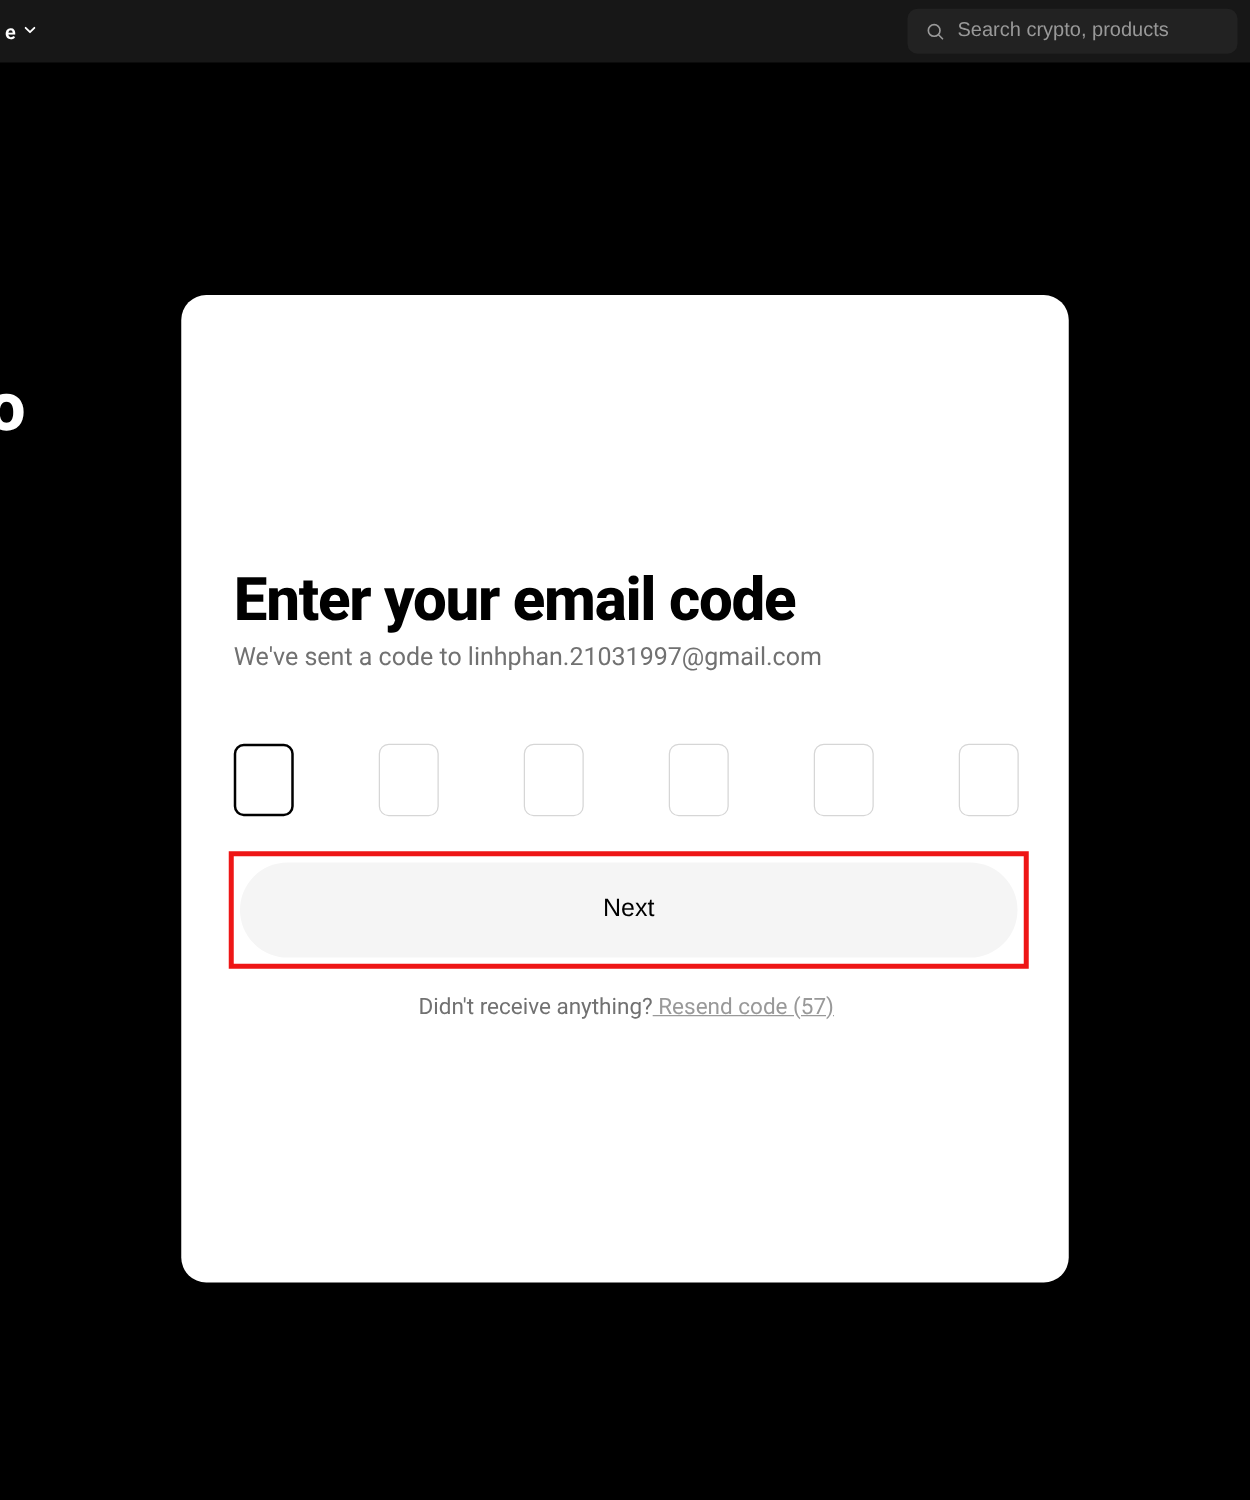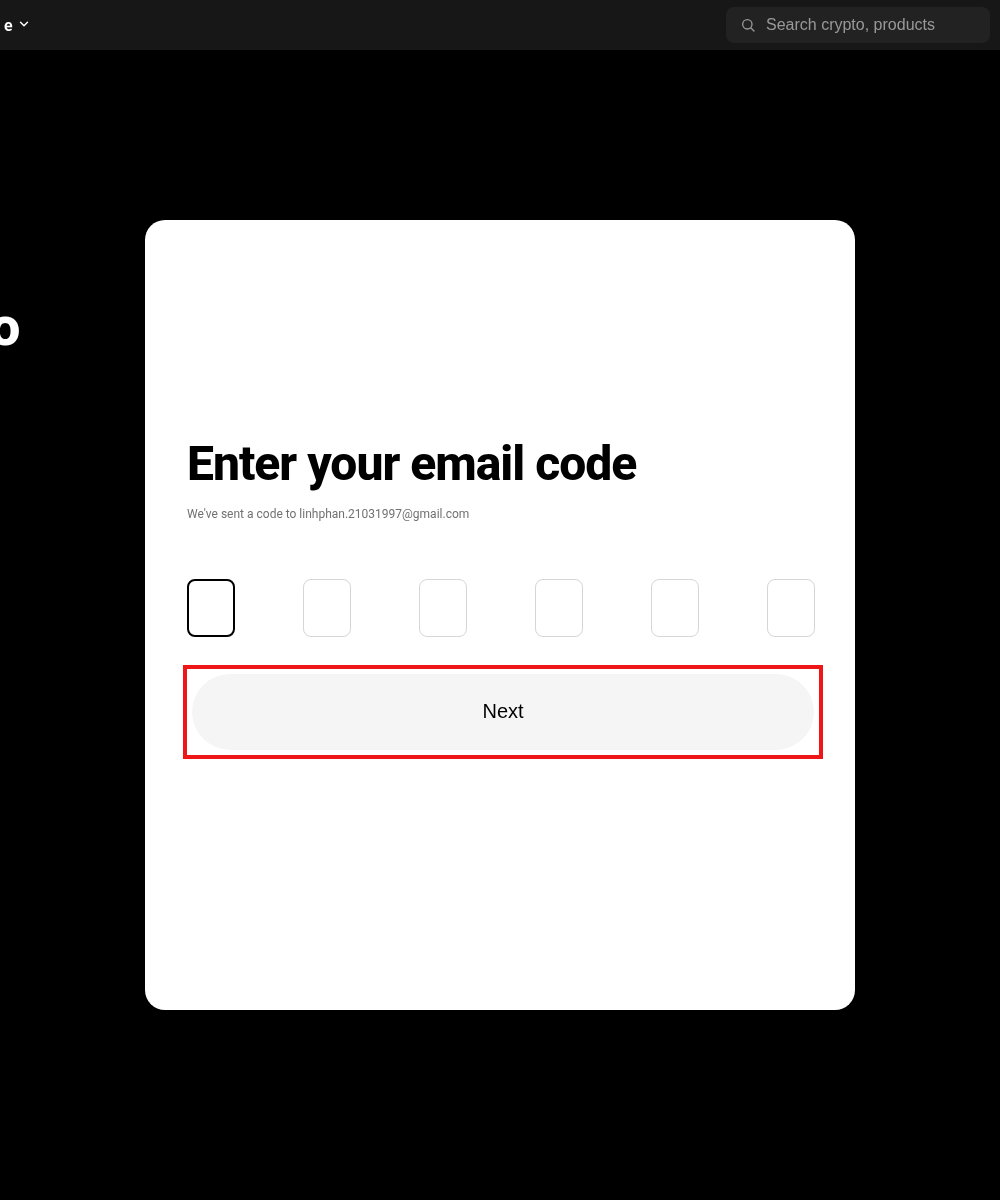--- a/index.html
+++ b/index.html
@@ -66,38 +66,38 @@
       left: -10px;
       top: 295px;
       color: #fff;
       font-size: 54px;
       font-weight: 800;
       letter-spacing: 0;
     }
     .modal {
       position: absolute;
       left: 145px;
-      top: 220px;
+      top: 236px;
       width: 710px;
       height: 790px;
       background: #fff;
       border-radius: 20px;
       padding: 218px 40px 40px 42px;
     }
     .modal-title {
       font-size: 48px;
       font-weight: 800;
       color: #000;
       letter-spacing: -1px;
       line-height: 1.1;
     }
     .modal-subtitle {
-      font-size: 12px;
+      font-size: 20px;
       color: #717171;
-      margin-top: 16px;
+      margin-top: 6px;
     }
     .code-inputs {
       display: flex;
       justify-content: space-between;
       margin-top: 58px;
       gap: 0;
     }
     .code-input {
       width: 48px;
       height: 58px;
@@ -179,13 +179,16 @@
     <input type="text" maxlength="1" class="code-input" style="">
     <input type="text" maxlength="1" class="code-input" style="">
     <input type="text" maxlength="1" class="code-input" style="">
     <input type="text" maxlength="1" class="code-input" style="">
   </div>
 
   <div class="next-button-wrap">
     <button class="next-button">Next</button>
   </div>
 
+  <div class="resend-row">
+    <span>Didn't receive anything?</span><a class="resend-link"> Resend code (57)</a>
+  </div>
 </div>
 
 </body></html>

